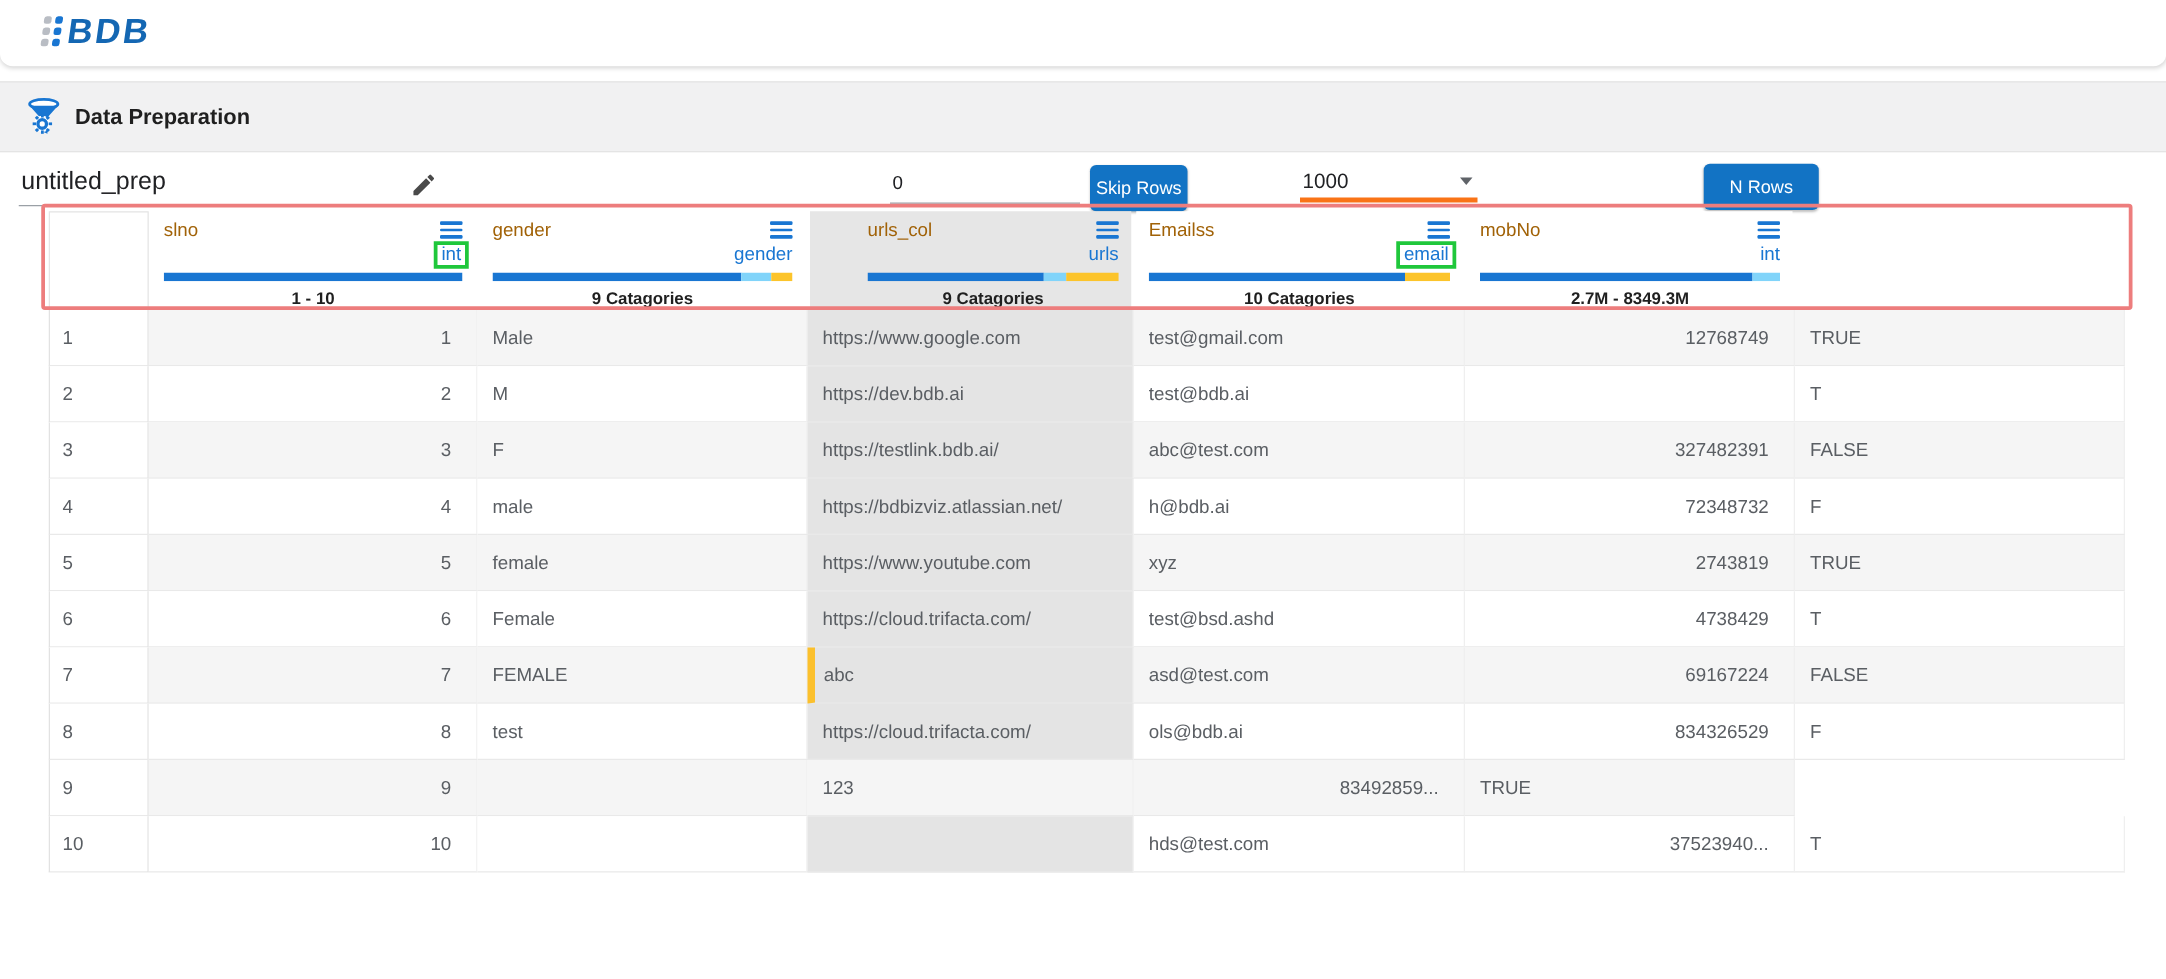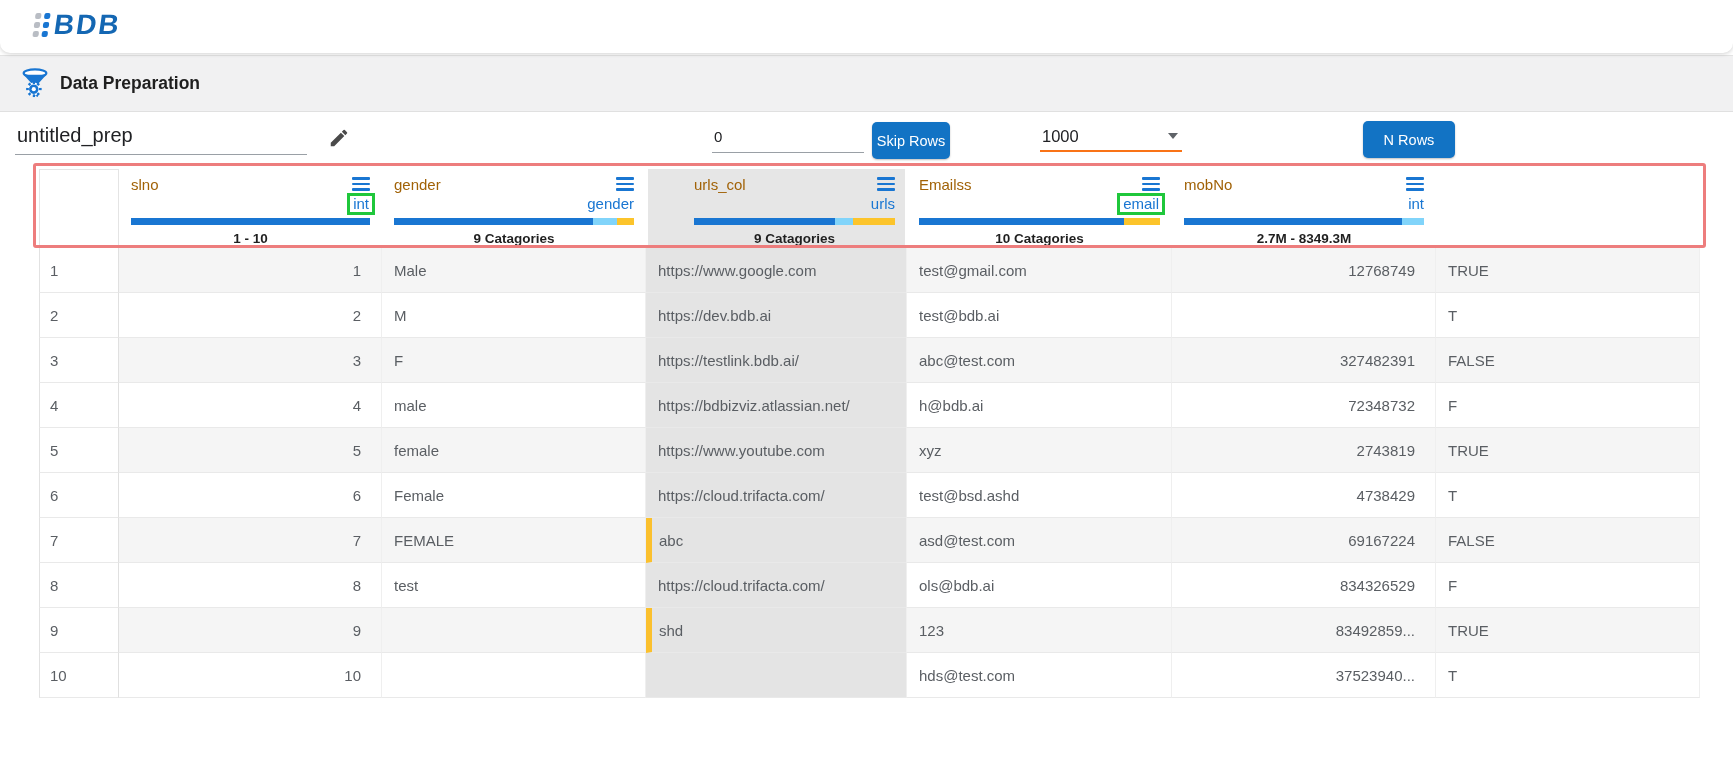--- a/index.html
+++ b/index.html
@@ -11,42 +11,42 @@
             border-radius:0 0 10px 10px; box-shadow:0 1px 4px rgba(0,0,0,.18); z-index:10; }
   .logo { position:absolute; left:34px; top:9px; display:flex; align-items:center; gap:5px; cursor:pointer; }
   .logo-dots { display:grid; grid-template-columns:6px 6px; grid-auto-rows:6px; gap:3px; transform:skewX(-8deg); }
   .logo-dots i { border-radius:2px; }
   .logo-dots i:nth-child(odd) { background:#b9bdc4; }
   .logo-dots i:nth-child(even){ background:#1976d2; }
   .logo-text { font-size:28px; font-weight:800; color:#1467b3; letter-spacing:2px;
                transform:skewX(-8deg); }
 
   
-  .subheader { position:relative; width:100%; height:57px; margin-top:2px;
+  .subheader { position:relative; width:100%; height:57px; margin-top:12px;
                background:#f1f1f2; border-top:1px solid #e3e3e3; border-bottom:1px solid #e0e0e0;
                display:flex; align-items:center; padding-left:20px; gap:10px; }
   .page-title { font-size:17.5px; font-weight:700; color:#1f1f1f; }
 
   
   .toolbar { position:relative; width:100%; height:52px; background:#ffffff; }
   .prep-name-input { position:absolute; left:15px; top:12px; width:292px;
                      font-family:"Liberation Sans", sans-serif; font-size:20px; color:#202124;
                      border:none; border-bottom:1px solid #9aa0a6; outline:none; padding:0 0 7px 2px; background:transparent; }
   .pencil-btn { position:absolute; left:326px; top:14px; width:26px; height:26px; border:none;
                 background:transparent; cursor:pointer; padding:0; }
   .skip-input { position:absolute; left:712px; top:16px; width:152px;
                 font-family:"Liberation Sans", sans-serif; font-size:15px; color:#202124;
                 border:none; border-bottom:1px solid #9aa0a6; outline:none; padding:0 0 7px 2px; background:transparent; }
   .btn { position:absolute; height:37px; background:#1273c4; color:#ffffff; border:none;
          border-radius:5px; font-family:"Liberation Sans", sans-serif; font-size:14.5px; font-weight:500;
          cursor:pointer; box-shadow:0 1px 2px rgba(0,0,0,.25); }
   .btn-skip { left:872px; top:10px; width:78px; }
   .btn-nrows { left:1363px; top:9px; width:92px; }
   .nrows-select { position:absolute; left:1040px; top:10px; width:142px; height:30px;
-                  border-bottom:2px solid #f97316; cursor:pointer;
+                  border-bottom:4px solid #f97316; cursor:pointer;
                   display:flex; align-items:center; justify-content:space-between; padding:0 4px 0 2px; }
   .nrows-value { font-size:16.5px; color:#202124; }
   .caret-down { width:0; height:0; border-left:5px solid transparent; border-right:5px solid transparent;
                 border-top:6px solid #5f6368; }
 
   
   .table-wrap { position:absolute; left:39px; top:162px; width:1661px; }
   .header-highlight { position:absolute; left:-6px; top:1px; width:1673px; height:85px;
                       border:3px solid #ed7d7d; border-radius:3px; pointer-events:none; z-index:6; }
   .cols { display:grid; grid-template-columns:80px 263px 264px 261px 265px 264px 264px; }
@@ -286,21 +286,20 @@
         <div class="cell align-left">test</div>
         <div class="cell align-left shaded">https://cloud.trifacta.com/</div>
         <div class="cell align-left">ols@bdb.ai</div>
         <div class="cell align-right">834326529</div>
         <div class="cell align-left">F</div>
       </div>
       <div class="grid-row cols odd">
         <div class="cell rownum">9</div>
         <div class="cell align-right">9</div>
         <div class="cell align-left"></div>
-        <div class="cell align-left shaded invalid">shd</div>
         <div class="cell align-left">123</div>
         <div class="cell align-right">83492859...</div>
         <div class="cell align-left">TRUE</div>
       </div>
       <div class="grid-row cols">
         <div class="cell rownum">10</div>
         <div class="cell align-right">10</div>
         <div class="cell align-left"></div>
         <div class="cell align-left shaded"></div>
         <div class="cell align-left">hds@test.com</div>

